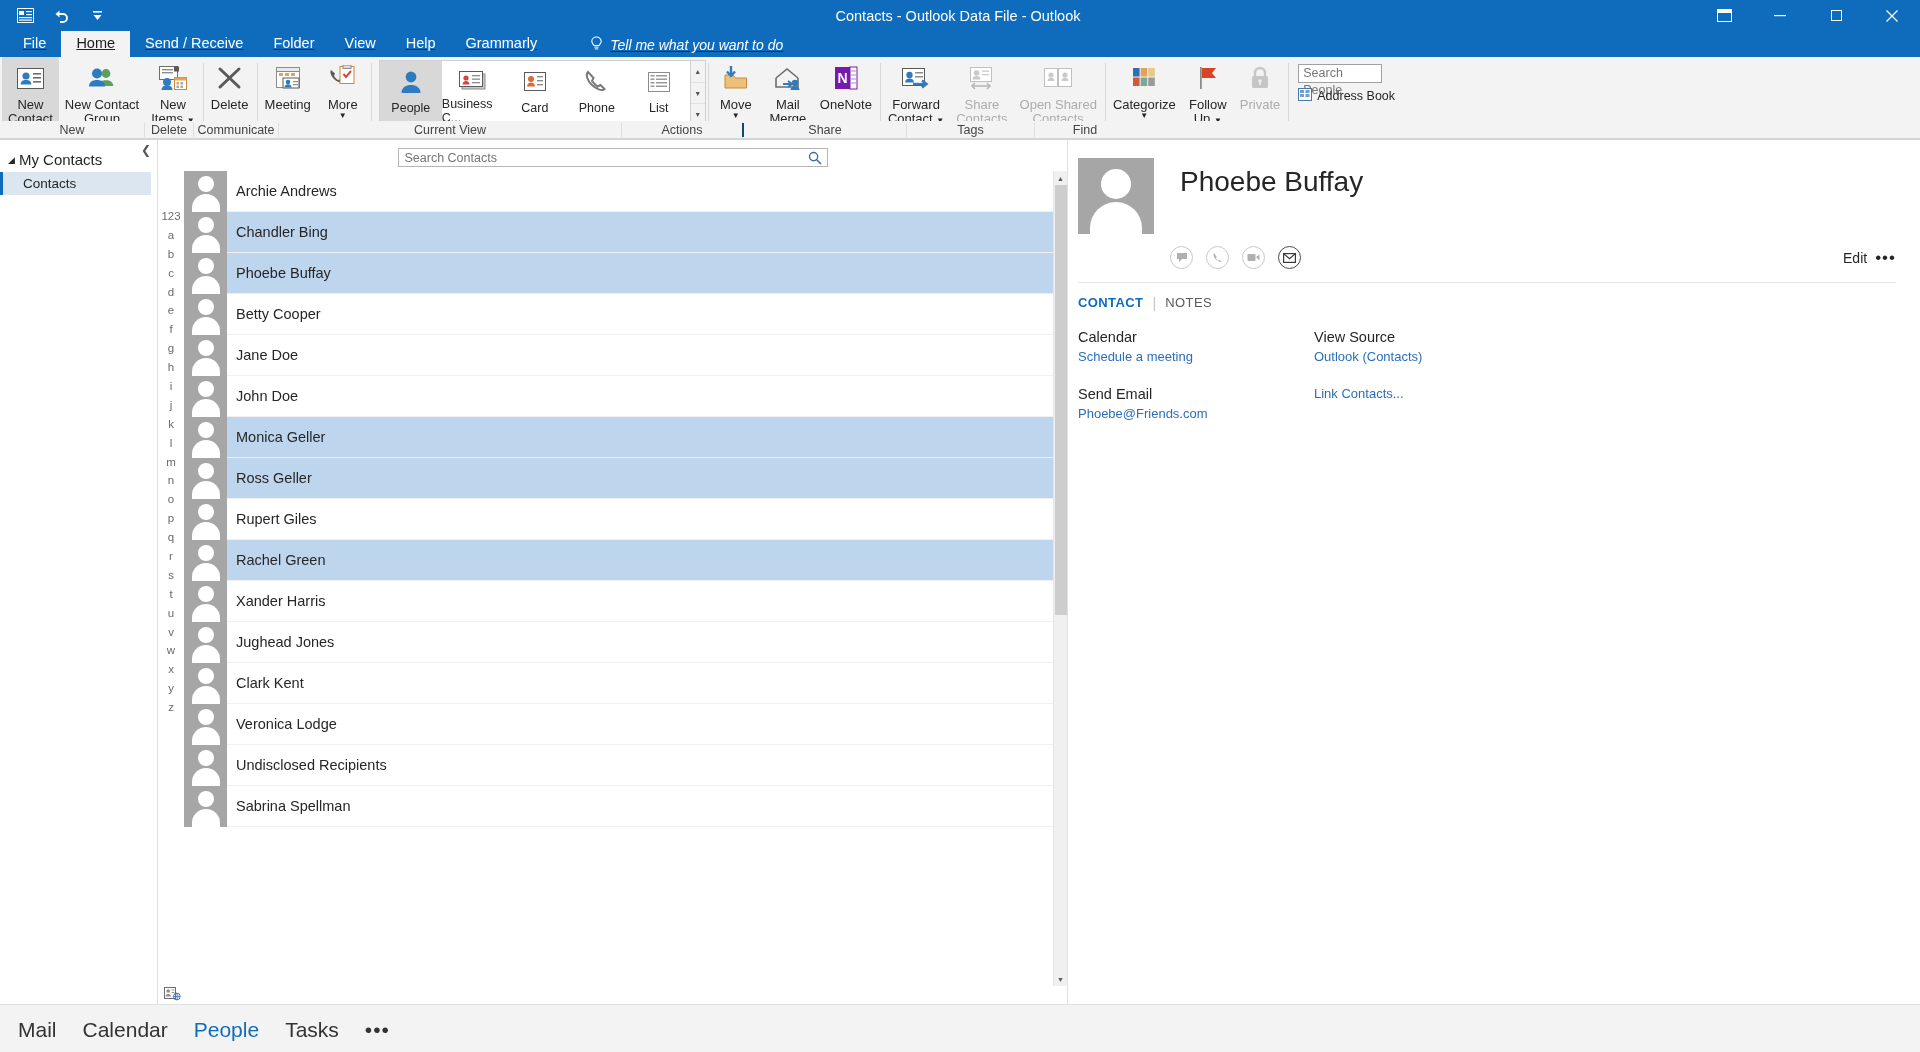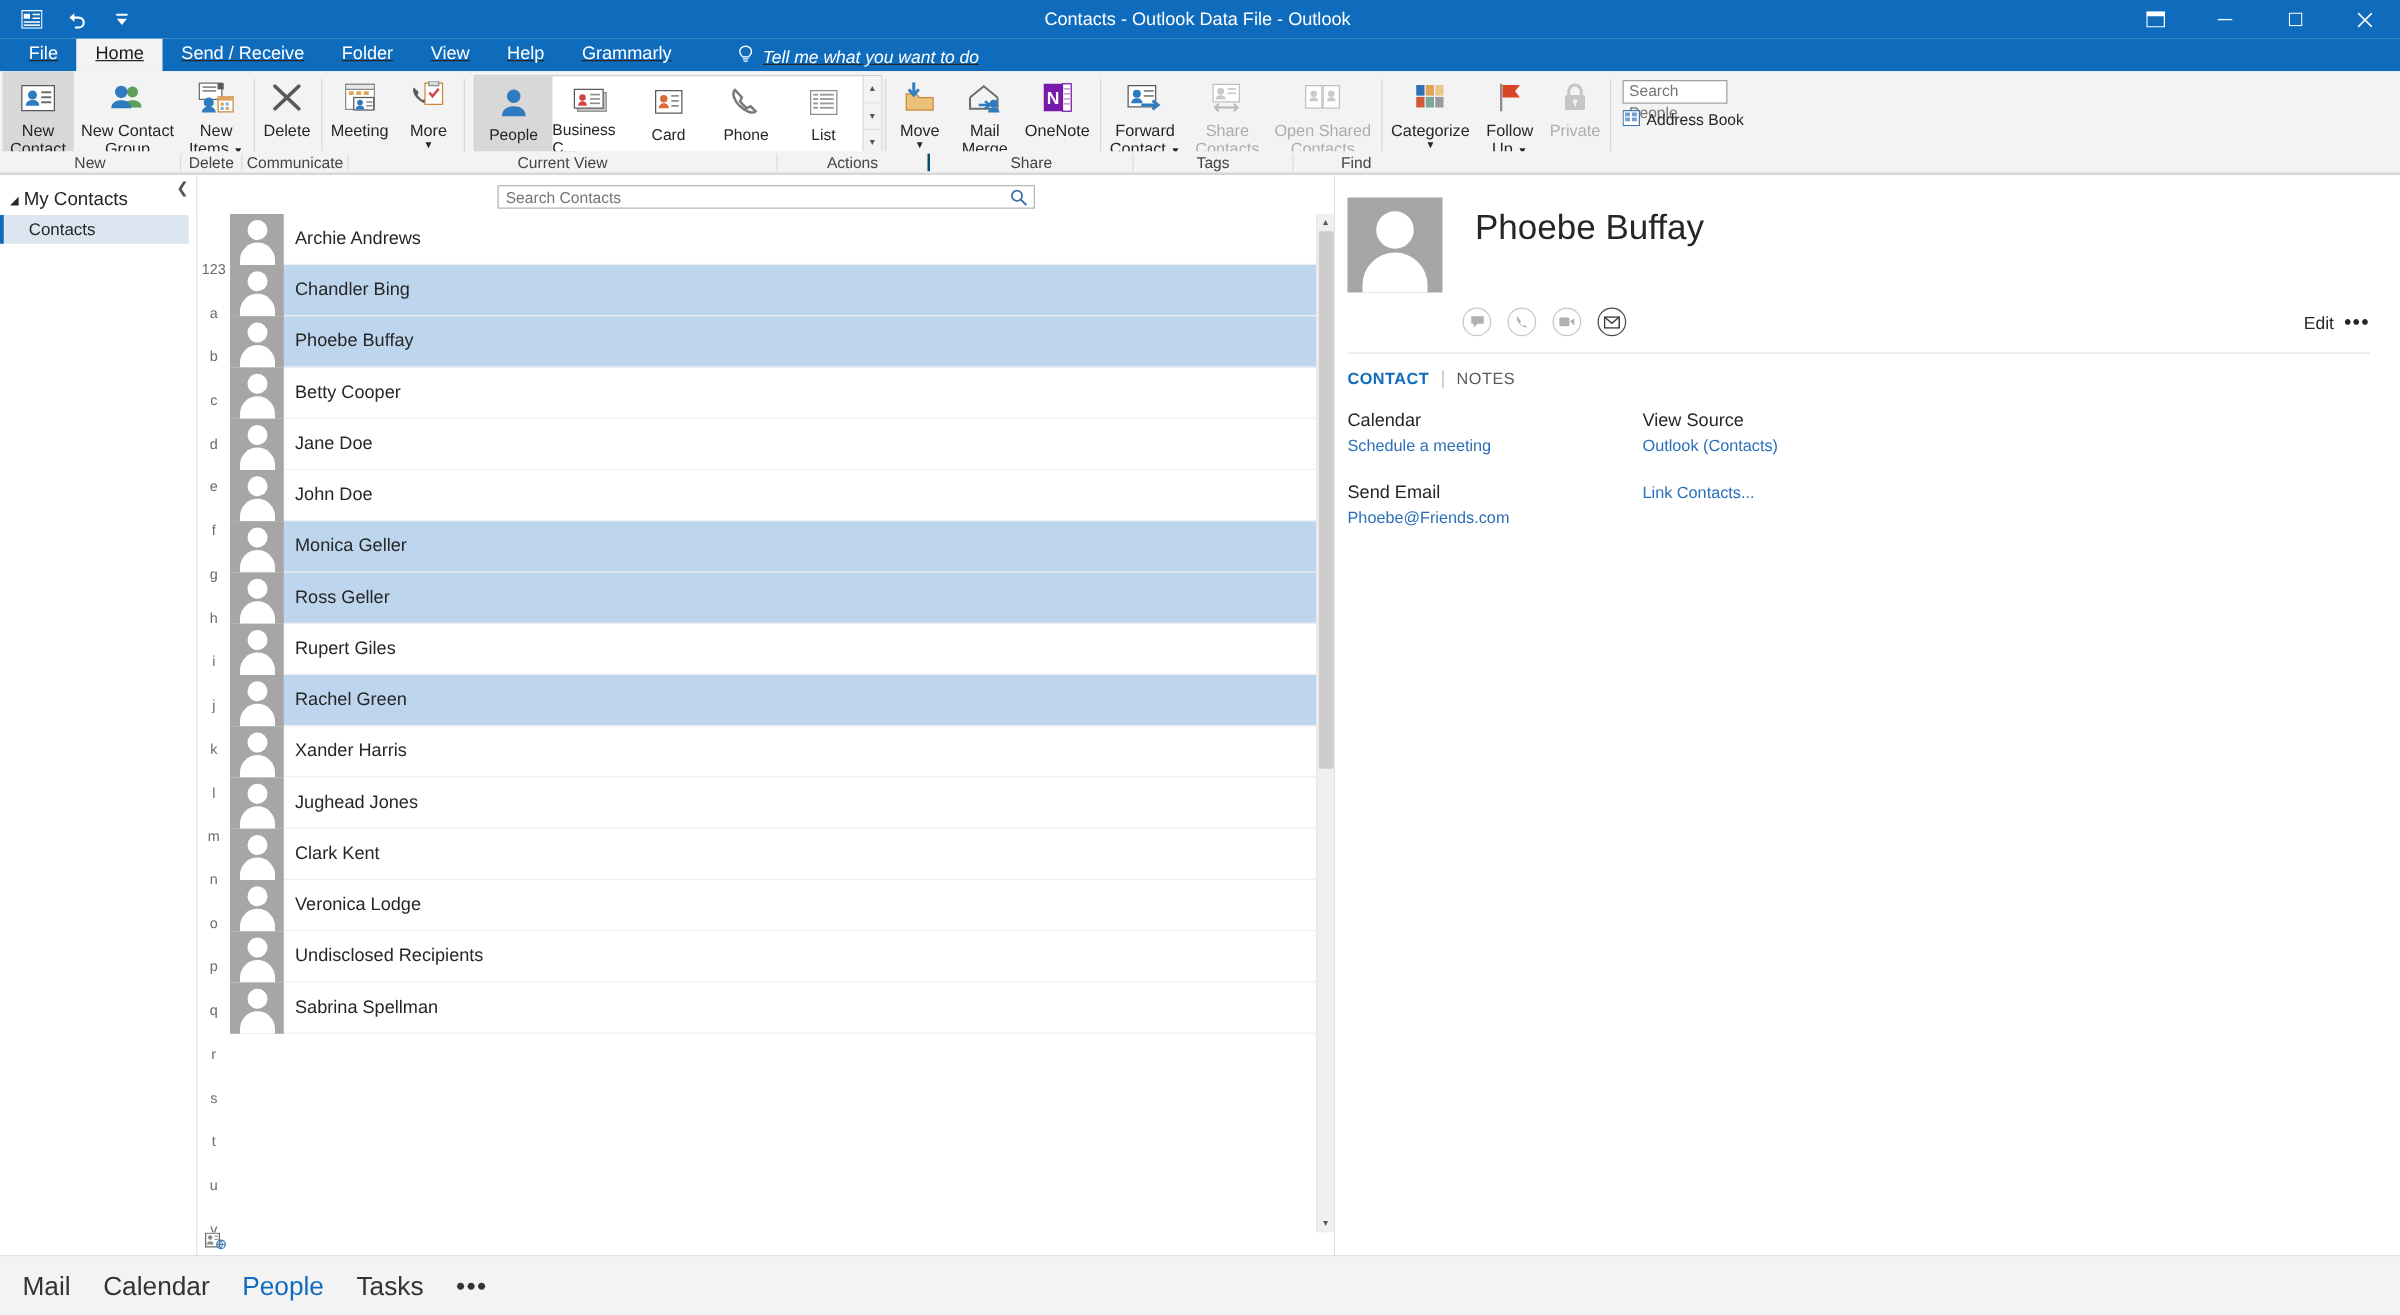--- a/index.html
+++ b/index.html
@@ -123,21 +123,21 @@
   }
   .searchbar input {
     border:0; outline:0; flex:1; font-size:12.5px; color:#701a75; padding:0 6px;
     font-family:"Liberation Sans", sans-serif; background:transparent;
   }
   .search-ico { width:24px; display:flex; align-items:center; justify-content:center; color:#3c6ea5; }
 
   .listbody { flex:1; display:flex; overflow:hidden; position:relative; }
   .alpha {
     width:26px; padding-top:36px; display:flex; flex-direction:column; align-items:center;
-    font-size:11.5px; color:#6b6b6b; background:#fff; gap:16px;
+    font-size:11.5px; color:#6b6b6b; background:#fff; gap:0px;
   }
   .alpha span { height:18.9px; line-height:18.9px; cursor:pointer; display:block; }
   .alpha .idx123 { font-size:11.5px; }
 
   .contacts { flex:1; overflow:hidden; position:relative; }
   .crow {
     height:41px; display:flex; align-items:center; cursor:pointer;
     border-bottom:1px solid #f0f0f0;
   }
   .crow.selected { background:#bdd6ee; }

